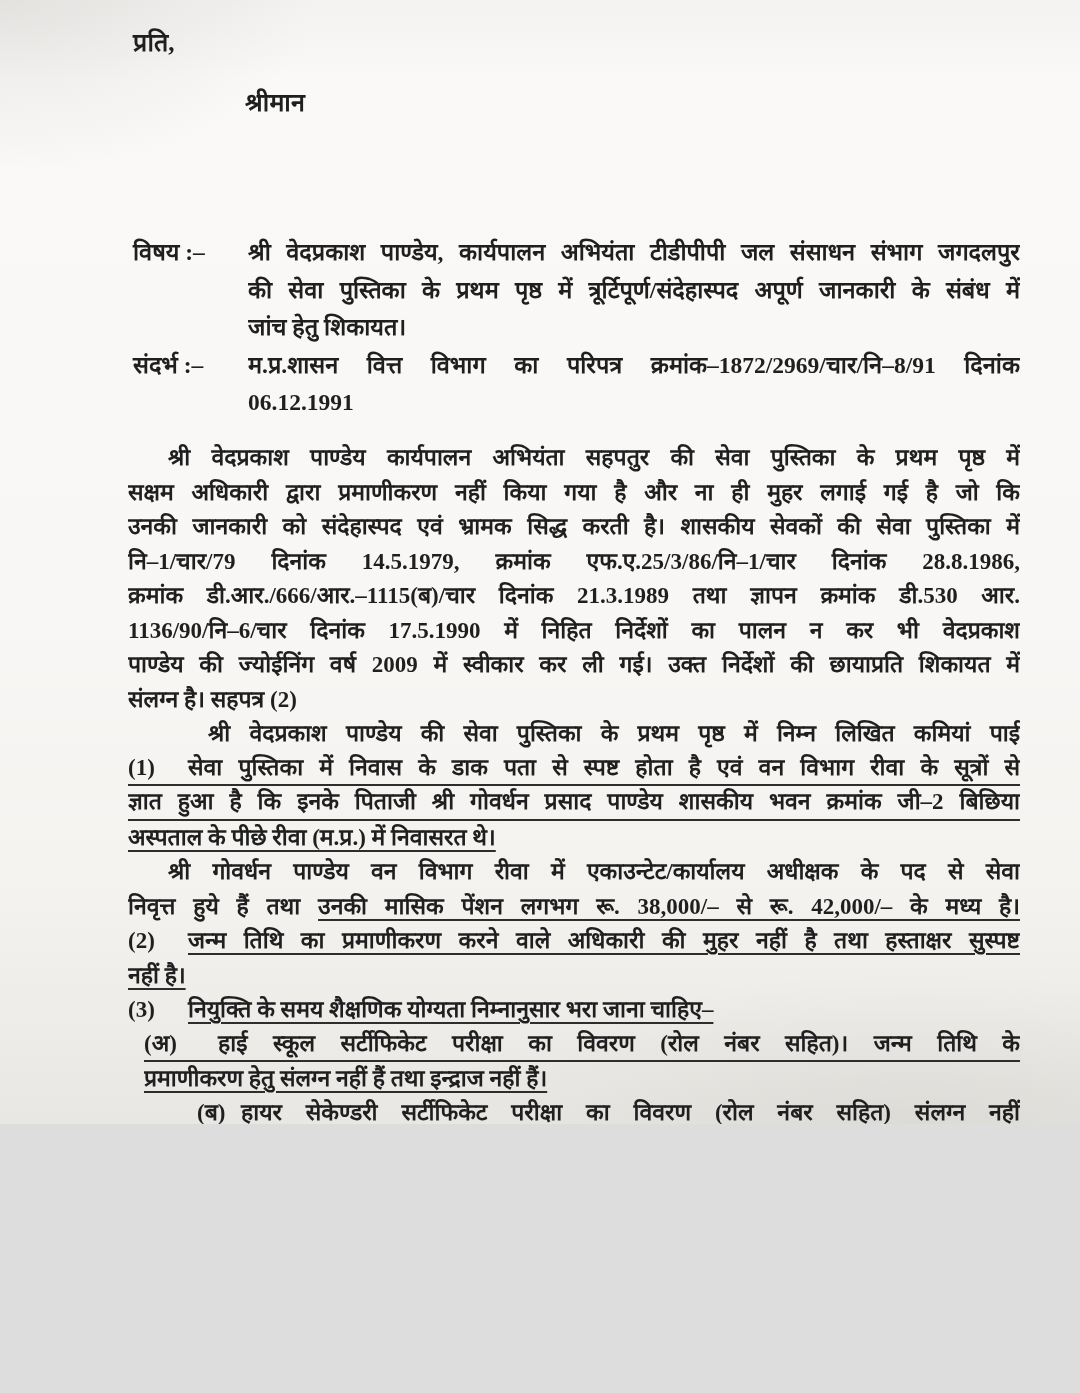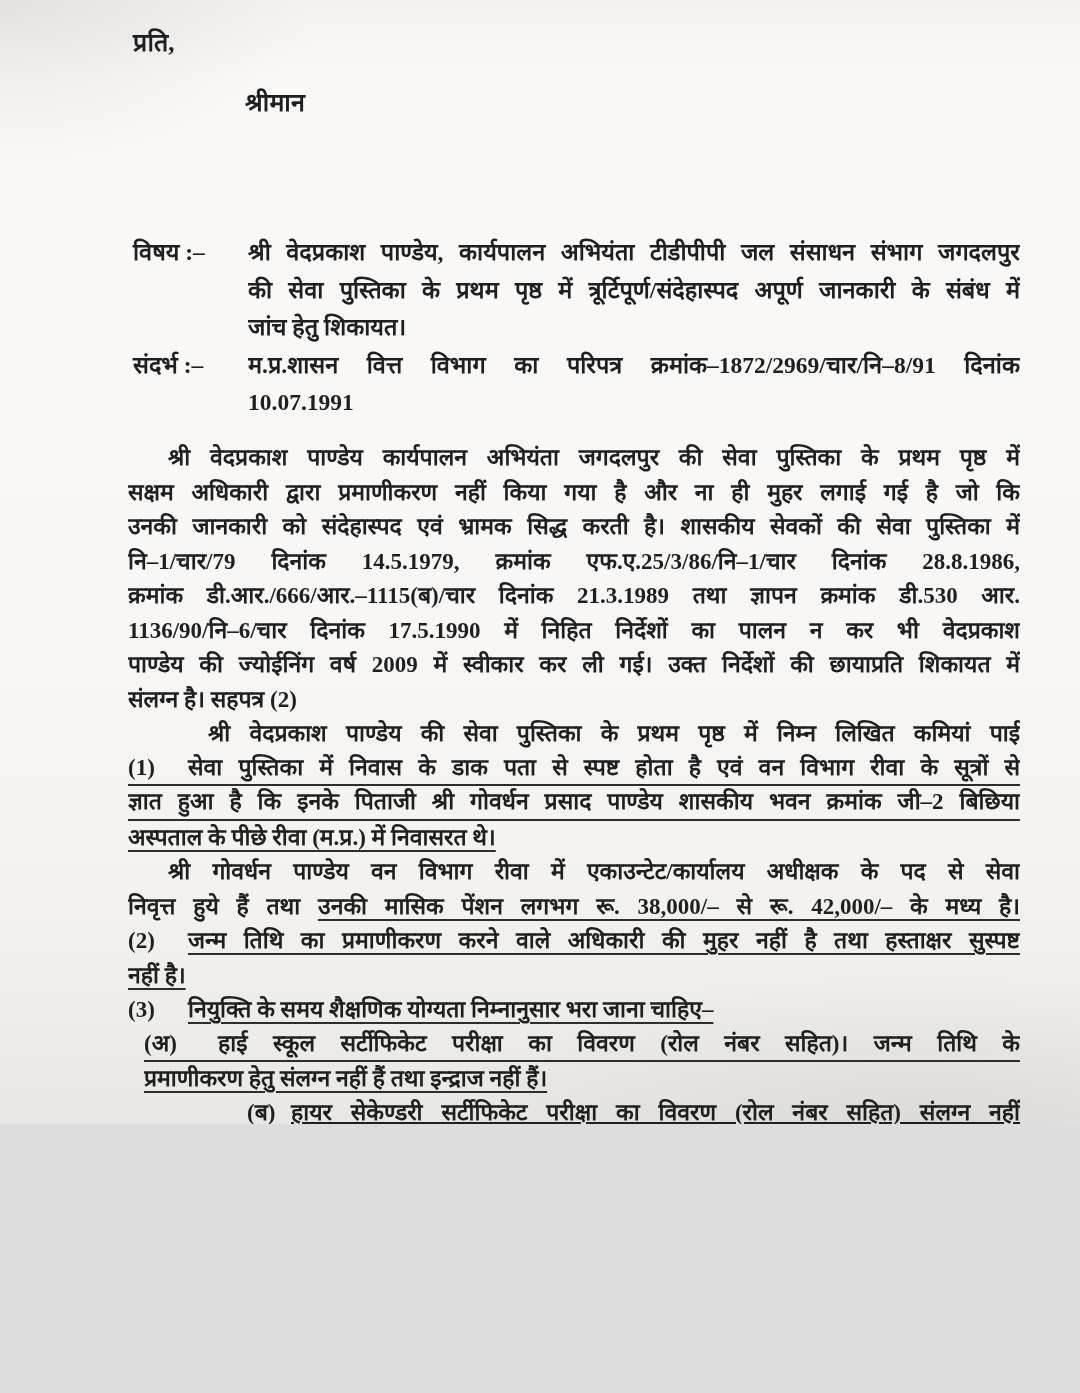--- a/index.html
+++ b/index.html
@@ -27,21 +27,21 @@
   .meta-lines{flex:1;min-width:0;}
   .meta .line{height:37.5px;line-height:37.5px;}
   
   .line{height:34.55px;line-height:34.55px;overflow:hidden;text-align:justify;text-align-last:justify;white-space:normal;}
   .line.left{text-align:center;text-align-last:left;}
   
   .body{position:absolute;left:128px;right:60px;top:441px;font-size:23px;}
   .ind40{text-indent:40px;}
   .ind80{text-indent:80px;}
   .ml16{margin-left:16px;}
-  .ml135{margin-left:119px;text-decoration:underline;}
+  .ml135{margin-left:69px;}
   
   .u{text-decoration:underline;text-decoration-thickness:2.2px;text-underline-offset:5px;text-decoration-color:#2d2d2d;}
   .bline{border-bottom:2.2px solid #2d2d2d;height:32.35px;line-height:32.35px;}
   
   .marker{display:inline-block;vertical-align:top;}
   .m60{width:60px;}
   .m74{width:74px;}
   .m44{width:44px;}
   .m38{width:38px;}
   
@@ -64,28 +64,28 @@
       <div class="meta-lines">
         <div class="line">श्री वेदप्रकाश पाण्डेय, कार्यपालन अभियंता टीडीपीपी जल संसाधन संभाग जगदलपुर</div>
         <div class="line">की सेवा पुस्तिका के प्रथम पृष्ठ में त्रूर्टिपूर्ण/संदेहास्पद अपूर्ण जानकारी के संबंध में</div>
         <div class="line left">जांच हेतु शिकायत।</div>
       </div>
     </div>
     <div class="meta-row">
       <div class="meta-label">संदर्भ :–</div>
       <div class="meta-lines">
         <div class="line">म.प्र.शासन वित्त विभाग का परिपत्र क्रमांक–1872/2969/चार/नि–8/91 दिनांक</div>
-        <div class="line left">10.07.1991</div>
+        <div class="line left">06.12.1991</div>
       </div>
     </div>
   </div>
 
   <div class="body">
 
-    <div class="line ind40">श्री वेदप्रकाश पाण्डेय  कार्यपालन अभियंता जगदलपुर की सेवा पुस्तिका के प्रथम पृष्ठ में</div>
+    <div class="line ind40">श्री वेदप्रकाश पाण्डेय  कार्यपालन अभियंता सहपतुर की सेवा पुस्तिका के प्रथम पृष्ठ में</div>
     <div class="line">सक्षम अधिकारी द्वारा प्रमाणीकरण नहीं किया गया है और ना ही मुहर लगाई गई है जो कि</div>
     <div class="line">उनकी जानकारी को संदेहास्पद एवं भ्रामक सिद्ध करती है। शासकीय सेवकों की सेवा पुस्तिका में</div>
     <div class="line">नि–1/चार/79 दिनांक 14.5.1979, क्रमांक एफ.ए.25/3/86/नि–1/चार दिनांक 28.8.1986,</div>
     <div class="line">क्रमांक डी.आर./666/आर.–1115(ब)/चार दिनांक 21.3.1989 तथा ज्ञापन क्रमांक डी.530 आर.</div>
     <div class="line">1136/90/नि–6/चार दिनांक 17.5.1990 में निहित निर्देशों का पालन न कर भी वेदप्रकाश</div>
     <div class="line">पाण्डेय  की ज्योईनिंग वर्ष 2009 में स्वीकार कर ली गई। उक्त निर्देशों की छायाप्रति शिकायत में</div>
     <div class="line left">संलग्न है। सहपत्र (2)</div>
 
     <div class="line ind80">श्री वेदप्रकाश पाण्डेय  की सेवा पुस्तिका के प्रथम पृष्ठ में निम्न लिखित कमियां पाई</div>
 

